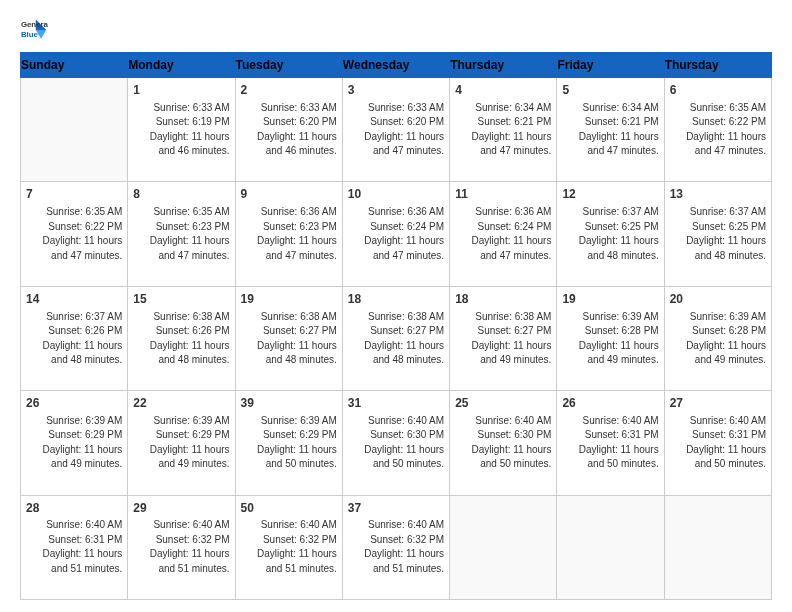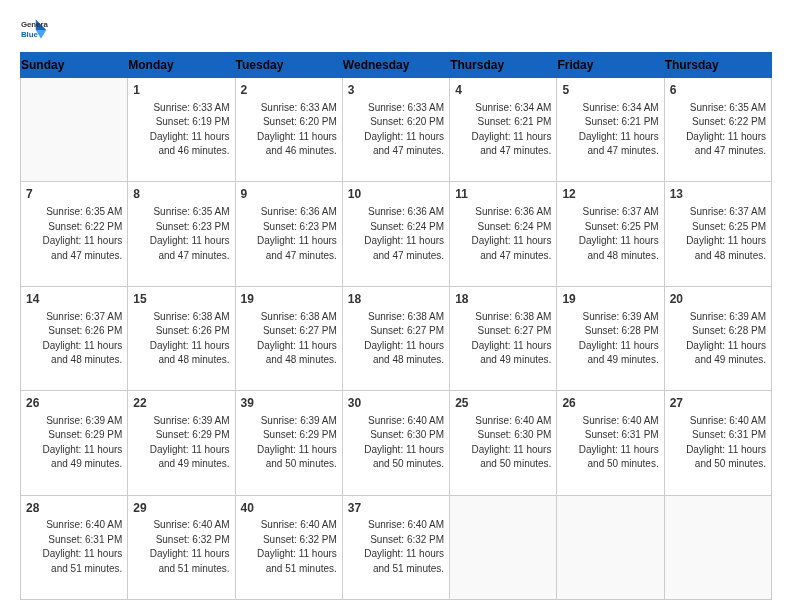--- a/index.html
+++ b/index.html
@@ -221,21 +221,21 @@
           </td>
           <td>
             <span class="day-num">22</span>
             <div class="day-info"><span>Sunrise: 6:39 AM</span><br><span>Sunset: 6:29 PM</span><br><span>Daylight: 11 hours</span><br><span>and 49 minutes.</span></div>
           </td>
           <td>
             <span class="day-num">39</span>
             <div class="day-info"><span>Sunrise: 6:39 AM</span><br><span>Sunset: 6:29 PM</span><br><span>Daylight: 11 hours</span><br><span>and 50 minutes.</span></div>
           </td>
           <td>
-            <span class="day-num">30</span>
+            <span class="day-num">31</span>
             <div class="day-info"><span>Sunrise: 6:40 AM</span><br><span>Sunset: 6:30 PM</span><br><span>Daylight: 11 hours</span><br><span>and 50 minutes.</span></div>
           </td>
           <td>
             <span class="day-num">25</span>
             <div class="day-info"><span>Sunrise: 6:40 AM</span><br><span>Sunset: 6:30 PM</span><br><span>Daylight: 11 hours</span><br><span>and 50 minutes.</span></div>
           </td>
           <td>
             <span class="day-num">26</span>
             <div class="day-info"><span>Sunrise: 6:40 AM</span><br><span>Sunset: 6:31 PM</span><br><span>Daylight: 11 hours</span><br><span>and 50 minutes.</span></div>
           </td>
@@ -247,21 +247,21 @@
         <tr class="last-row">
           <td>
             <span class="day-num">28</span>
             <div class="day-info"><span>Sunrise: 6:40 AM</span><br><span>Sunset: 6:31 PM</span><br><span>Daylight: 11 hours</span><br><span>and 51 minutes.</span></div>
           </td>
           <td>
             <span class="day-num">29</span>
             <div class="day-info"><span>Sunrise: 6:40 AM</span><br><span>Sunset: 6:32 PM</span><br><span>Daylight: 11 hours</span><br><span>and 51 minutes.</span></div>
           </td>
           <td>
-            <span class="day-num">40</span>
+            <span class="day-num">50</span>
             <div class="day-info"><span>Sunrise: 6:40 AM</span><br><span>Sunset: 6:32 PM</span><br><span>Daylight: 11 hours</span><br><span>and 51 minutes.</span></div>
           </td>
           <td>
             <span class="day-num">37</span>
             <div class="day-info"><span>Sunrise: 6:40 AM</span><br><span>Sunset: 6:32 PM</span><br><span>Daylight: 11 hours</span><br><span>and 51 minutes.</span></div>
           </td>
           <td class="empty"></td>
           <td class="empty"></td>
           <td class="empty"></td>
         </tr>

